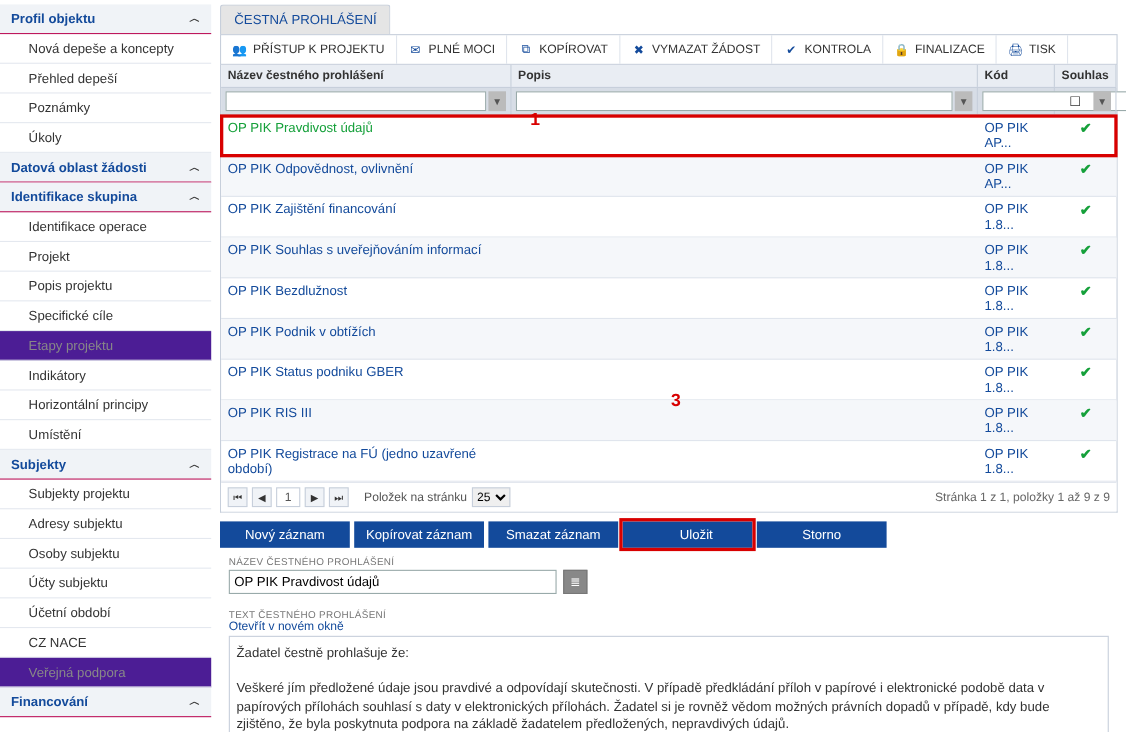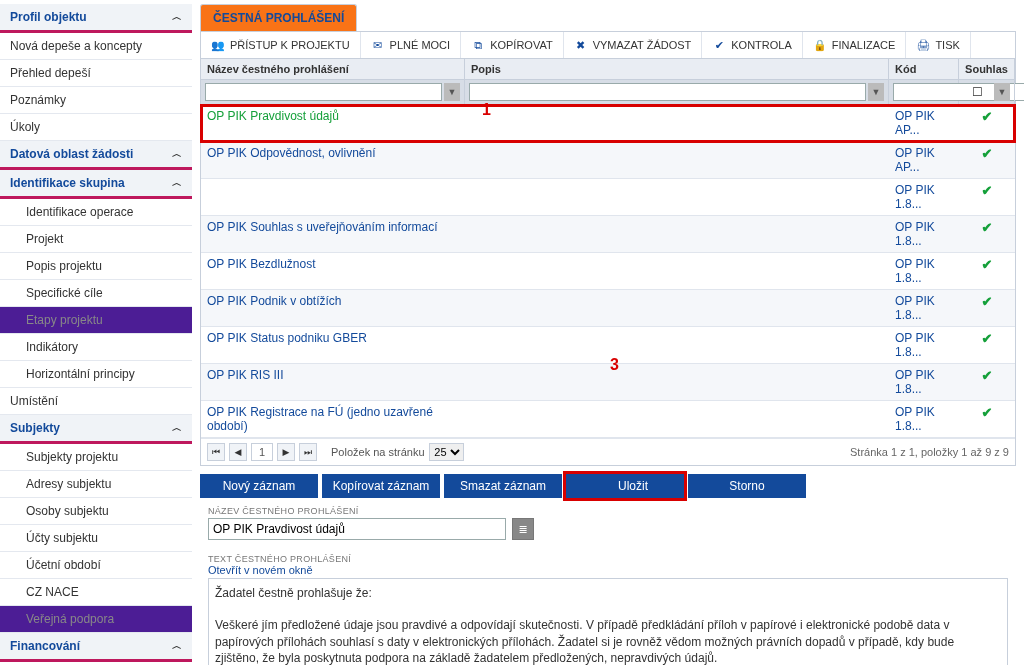--- a/index.html
+++ b/index.html
@@ -1,30 +1,30 @@
 <!DOCTYPE html>
 <html><head>
 <meta charset="utf-8">
 <style>
   * { box-sizing: border-box; margin: 0; padding: 0; }
   body { font-family: Arial, sans-serif; font-size: 12px; color: #333; background: #fff; width: 1024px; }
   .container { display: flex; }
   
   
   .sidebar { width: 192px; flex-shrink: 0; padding-top: 4px; }
-  .sb-section-header { background: #f0f3f7; color: #134a9b; font-weight: bold; padding: 6px 10px; border-bottom: 3px solid #be185d; display: flex; justify-content: space-between; align-items: flex-end; cursor: pointer; }
+  .sb-section-header { background: #f0f3f7; color: #134a9b; font-weight: bold; padding: 6px 10px; border-bottom: 1px solid #be185d; display: flex; justify-content: space-between; align-items: flex-end; cursor: pointer; }
   .sb-section-header .chev { font-size: 10px; color: #333; }
-  .sb-item { padding: 6px 10px; border-bottom: 1px solid #e4e8ef; cursor: pointer; color: #333; }
+  .sb-item { padding: 6px 26px; border-bottom: 1px solid #e4e8ef; cursor: pointer; color: #333; }
   .sb-item.indent { padding-left: 26px; }
   .sb-item.disabled { color: #888; background: #4c1d95; }
   
   
   .main { flex: 1; padding: 4px 8px 0 8px; }
   .tab-bar { display: flex; }
-  .tab { border: 1px solid #c7cfdb; border-bottom: none; padding: 6px 12px; font-size: 12px; color: #134a9b; font-weight: bold; background: #f97316; border-radius: 3px 3px 0 0; }
+  .tab { border: 1px solid #c7cfdb; border-bottom: none; padding: 6px 12px; font-size: 12px; color: #134a9b; font-weight: normal; background: #e5e5e5; border-radius: 3px 3px 0 0; }
   
   .toolbar { border: 1px solid #c7cfdb; display: flex; align-items: center; background: #fff; }
   .tb-item { display: flex; align-items: center; gap: 5px; padding: 6px 10px; border-right: 1px solid #e0e5ed; color: #333; cursor: pointer; font-size: 11px; }
   .tb-icon { width: 14px; height: 14px; display:inline-flex; align-items:center; justify-content:center; color:#134a9b; }
   
   
   .table-wrap { border: 1px solid #c7cfdb; border-top: none; }
   .thead-row { display: flex; background: #e9edf3; border-bottom: 1px solid #c7cfdb; }
   .th { padding: 4px 6px; font-size: 11px; font-weight: bold; color: #333; border-right: 1px solid #c7cfdb; }
   .col-name { width: 264px; }
@@ -44,21 +44,21 @@
   .td.col-code { color: #134a9b; }
   .td.col-agree { text-align: center; color: #15a03a; font-weight: bold; }
   .check { color: #15a03a; font-size: 13px; }
   
   .row-highlight { outline: 3px solid #d80000; outline-offset: -2px; }
   .row-highlight .td.col-name { color: #15a03a; }
   
   .pager { display: flex; align-items: center; padding: 4px 6px; background: #fff; border-top: 1px solid #e0e5ed; font-size: 11px; color: #555; gap: 4px; }
   .pg-btn { width: 18px; height: 18px; border: 1px solid #c7cfdb; background: #f0f3f7; display:inline-flex; align-items:center; justify-content:center; font-size:9px; color:#333; cursor:pointer; }
   .pg-num { width: 22px; height: 18px; border: 1px solid #c7cfdb; display:inline-flex; align-items:center; justify-content:center; }
-  .pg-select { height: 18px; border: 1px solid #c7cfdb; font-size: 11px; text-align: right; }
+  .pg-select { height: 18px; border: 1px solid #c7cfdb; font-size: 11px; }
   .pager-right { margin-left: auto; color: #666; }
   
   
   .actions { display: flex; gap: 4px; margin: 8px 0; }
   .action-btn { flex: none; width: 118px; height: 24px; background: #134a9b; color: #fff; border: none; font-size: 12px; cursor: pointer; display:flex; align-items:center; justify-content:center; }
   .action-btn.save-wrap { outline: 3px solid #d80000; padding-left: 16px; }
   
   
   .form-label { font-size: 9px; color: #777; letter-spacing: 0.3px; margin-left: 8px; text-transform: uppercase; }
   .field-row { display: flex; align-items: center; gap: 6px; margin: 2px 0 14px 8px; }
@@ -194,20 +194,21 @@
             <div class="td col-code">OP PIK AP...</div>
             <div class="td col-agree"><span class="check">✔</span></div>
           </div>
           <div class="trow">
             <div class="td col-name">OP PIK Odpovědnost, ovlivnění</div>
             <div class="td col-desc"></div>
             <div class="td col-code">OP PIK AP...</div>
             <div class="td col-agree"><span class="check">✔</span></div>
           </div>
           <div class="trow">
+            <div class="td col-name">OP PIK Zajištění financování</div>
             <div class="td col-desc"></div>
             <div class="td col-code">OP PIK 1.8...</div>
             <div class="td col-agree"><span class="check">✔</span></div>
           </div>
           <div class="trow">
             <div class="td col-name">OP PIK Souhlas s uveřejňováním informací</div>
             <div class="td col-desc"></div>
             <div class="td col-code">OP PIK 1.8...</div>
             <div class="td col-agree"><span class="check">✔</span></div>
           </div>

